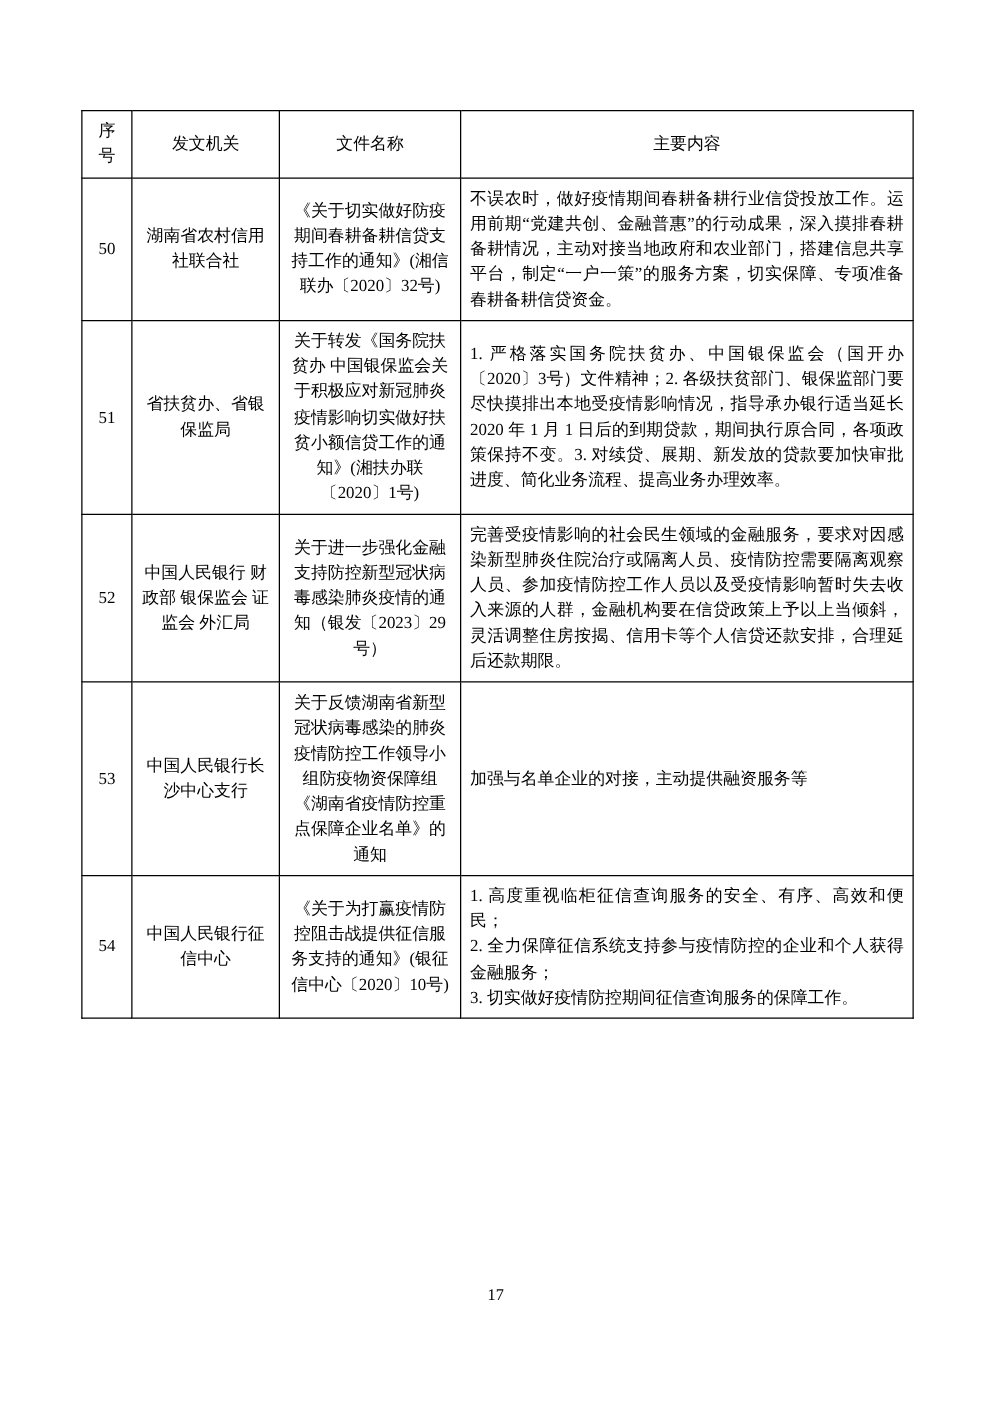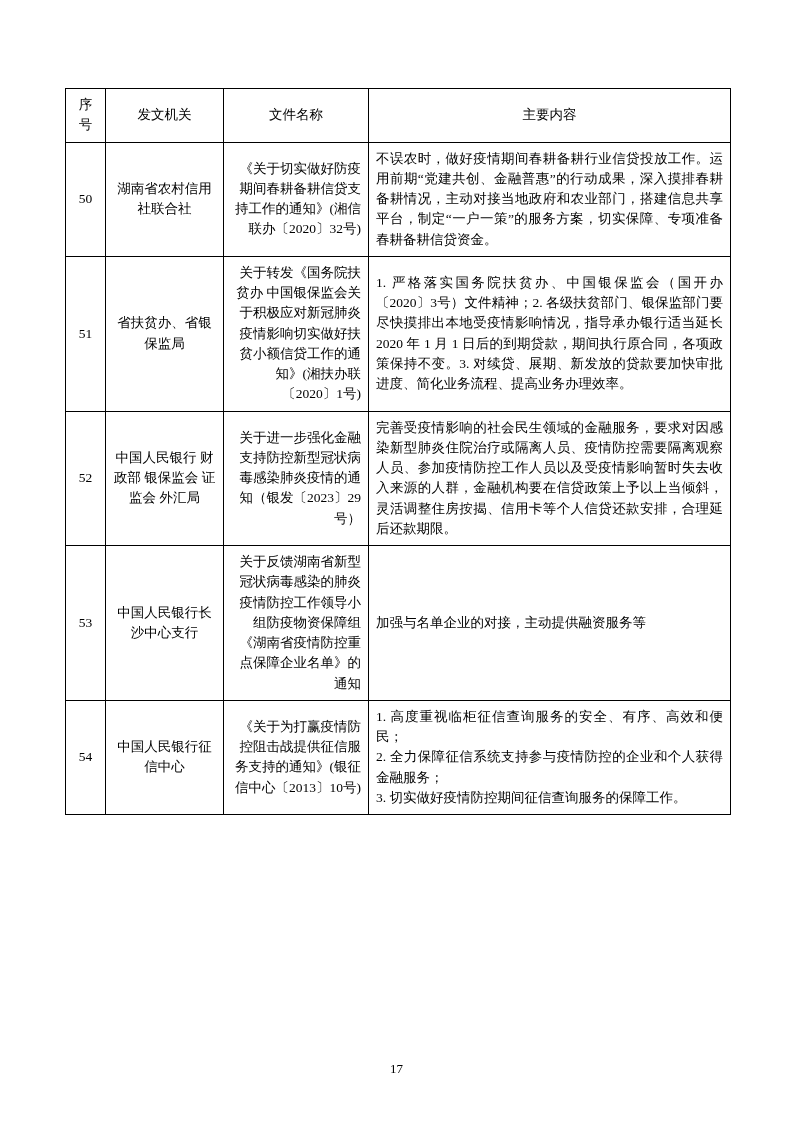--- a/index.html
+++ b/index.html
@@ -59,41 +59,40 @@
     text-align: center;
     font-size: 14px;
     font-family: "Liberation Serif", serif;
   }
   td.org {
     text-align: center;
     font-size: 13.5px;
     line-height: 1.55;
   }
   td.name {
-    text-align: right;
+    text-align: center;
     font-size: 13px;
     line-height: 1.5;
     margin-top: 44px;
   }
   td.content {
     text-align: justify;
     text-justify: inter-ideograph;
     font-size: 13px;
     line-height: 1.62;
     font-family: Liberation Serif, serif;
   }
   .page-number {
     position: absolute;
     left: 0;
     top: 1028px;
     width: 793px;
     text-align: center;
     font-size: 13px;
     font-family: "Liberation Serif", serif;
-    margin-top: 33px;
   }
 </style>
 </head>
 <body>
 
 <div class="page">
 
   <div class="table-wrap">
     <table class="doc-table">
       <colgroup>
@@ -131,21 +130,21 @@
         </tr>
         <tr>
           <td class="idx">53</td>
           <td class="org">中国人民银行长沙中心支行</td>
           <td class="name">关于反馈湖南省新型冠状病毒感染的肺炎疫情防控工作领导小组防疫物资保障组《湖南省疫情防控重点保障企业名单》的通知</td>
           <td class="content">加强与名单企业的对接，主动提供融资服务等</td>
         </tr>
         <tr>
           <td class="idx">54</td>
           <td class="org">中国人民银行征信中心</td>
-          <td class="name">《关于为打赢疫情防控阻击战提供征信服务支持的通知》(银征信中心〔2013〕10号)</td>
+          <td class="name">《关于为打赢疫情防控阻击战提供征信服务支持的通知》(银征信中心〔2020〕10号)</td>
           <td class="content" style="white-space: pre-line;">1. 高度重视临柜征信查询服务的安全、有序、高效和便民；
 2. 全力保障征信系统支持参与疫情防控的企业和个人获得金融服务；
 3. 切实做好疫情防控期间征信查询服务的保障工作。</td>
         </tr>
       </tbody>
     </table>
   </div>
 
   <div class="page-number">17</div>
 

